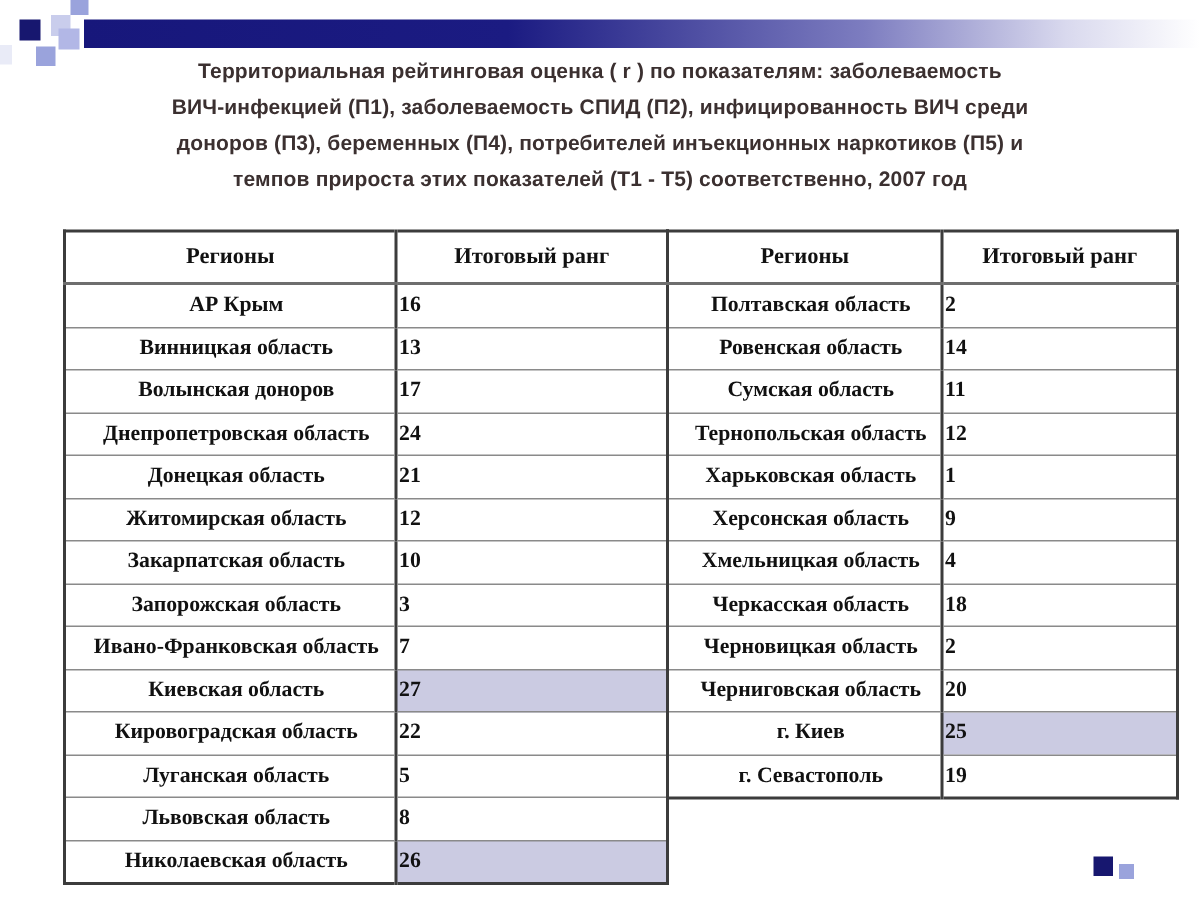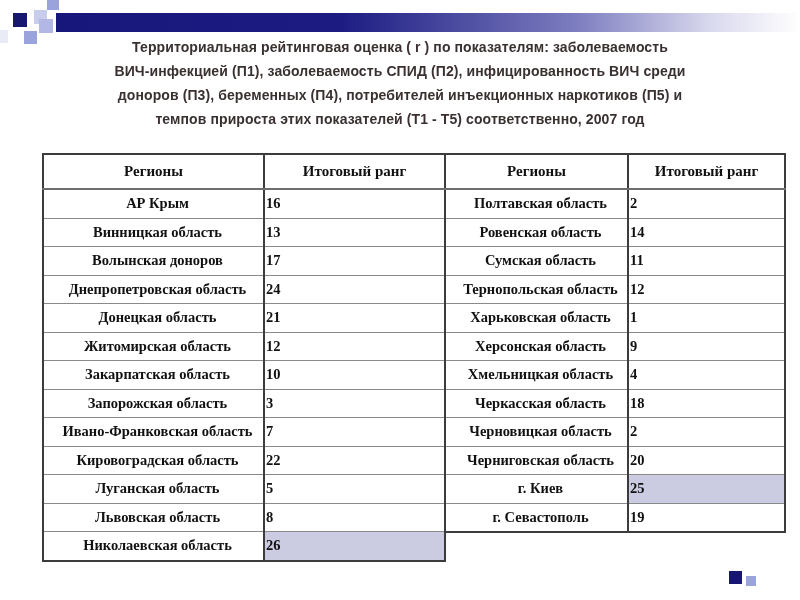--- a/index.html
+++ b/index.html
@@ -129,20 +129,24 @@
         </tr>
         <tr>
           <td class="region">Запорожская область</td>
           <td class="rank">3</td>
         </tr>
         <tr>
           <td class="region">Ивано-Франковская область</td>
           <td class="rank">7</td>
         </tr>
         <tr>
+          <td class="region">Киевская область</td>
+          <td class="rank hl">27</td>
+        </tr>
+        <tr>
           <td class="region">Кировоградская область</td>
           <td class="rank">22</td>
         </tr>
         <tr>
           <td class="region">Луганская область</td>
           <td class="rank">5</td>
         </tr>
         <tr>
           <td class="region">Львовская область</td>
           <td class="rank">8</td>

